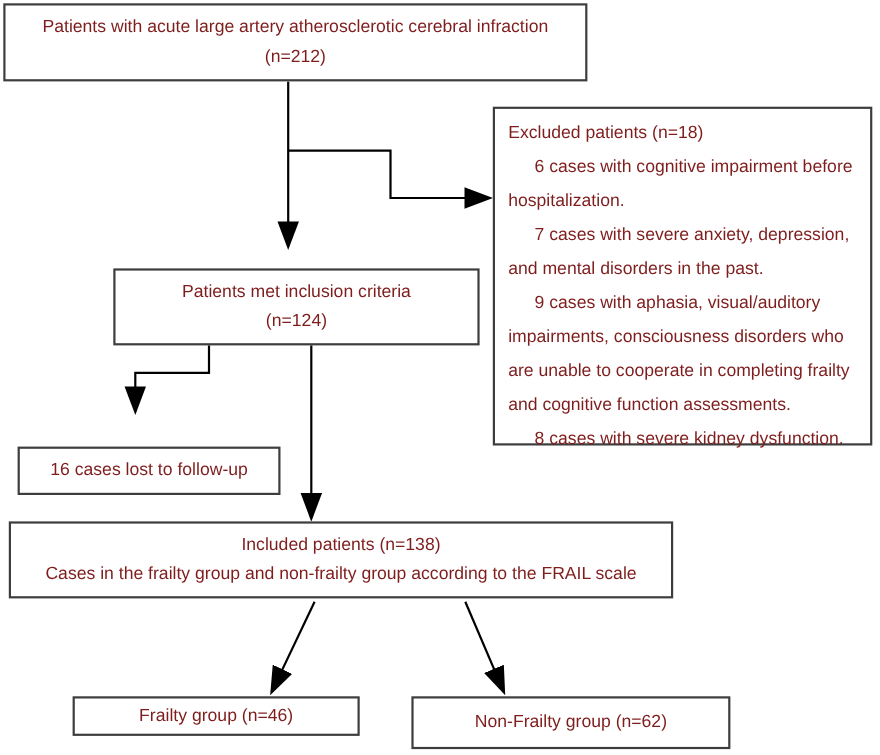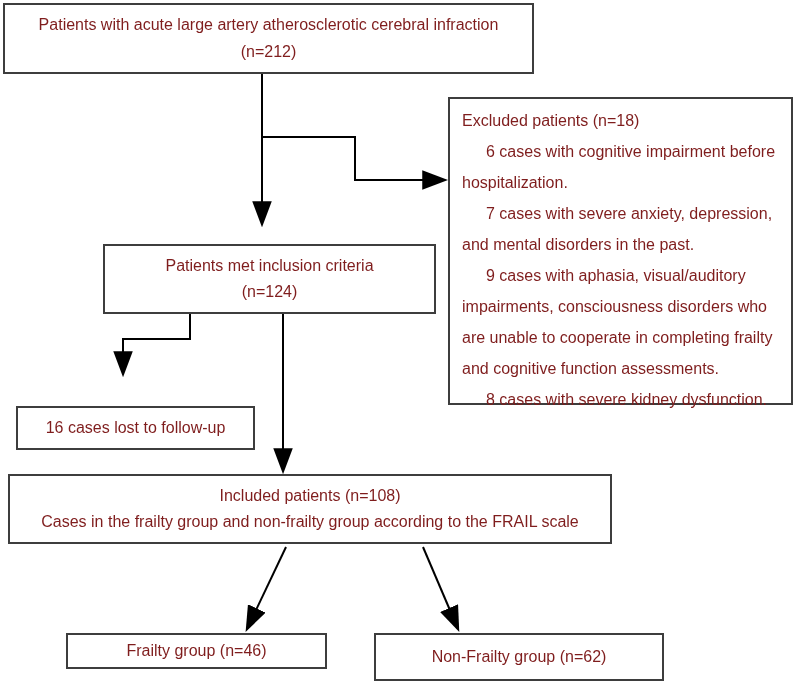--- a/index.html
+++ b/index.html
@@ -93,21 +93,21 @@
   <div id="inclusion-box" class="box centered">
     <span class="line">Patients met inclusion criteria</span>
     <span class="line">(n=124)</span>
   </div>
 
   <div id="lost-box" class="box single">
     <span class="line">16 cases lost to follow-up</span>
   </div>
 
   <div id="included-box" class="box centered">
-    <span class="line">Included patients (n=108)</span>
+    <span class="line">Included patients (n=138)</span>
     <span class="line">Cases in the frailty group and non-frailty group according to the FRAIL scale</span>
   </div>
 
   <div id="frailty-box" class="box single">
     <span class="line">Frailty group (n=46)</span>
   </div>
 
   <div id="nonfrailty-box" class="box single">
     <span class="line">Non-Frailty group (n=62)</span>
   </div>

